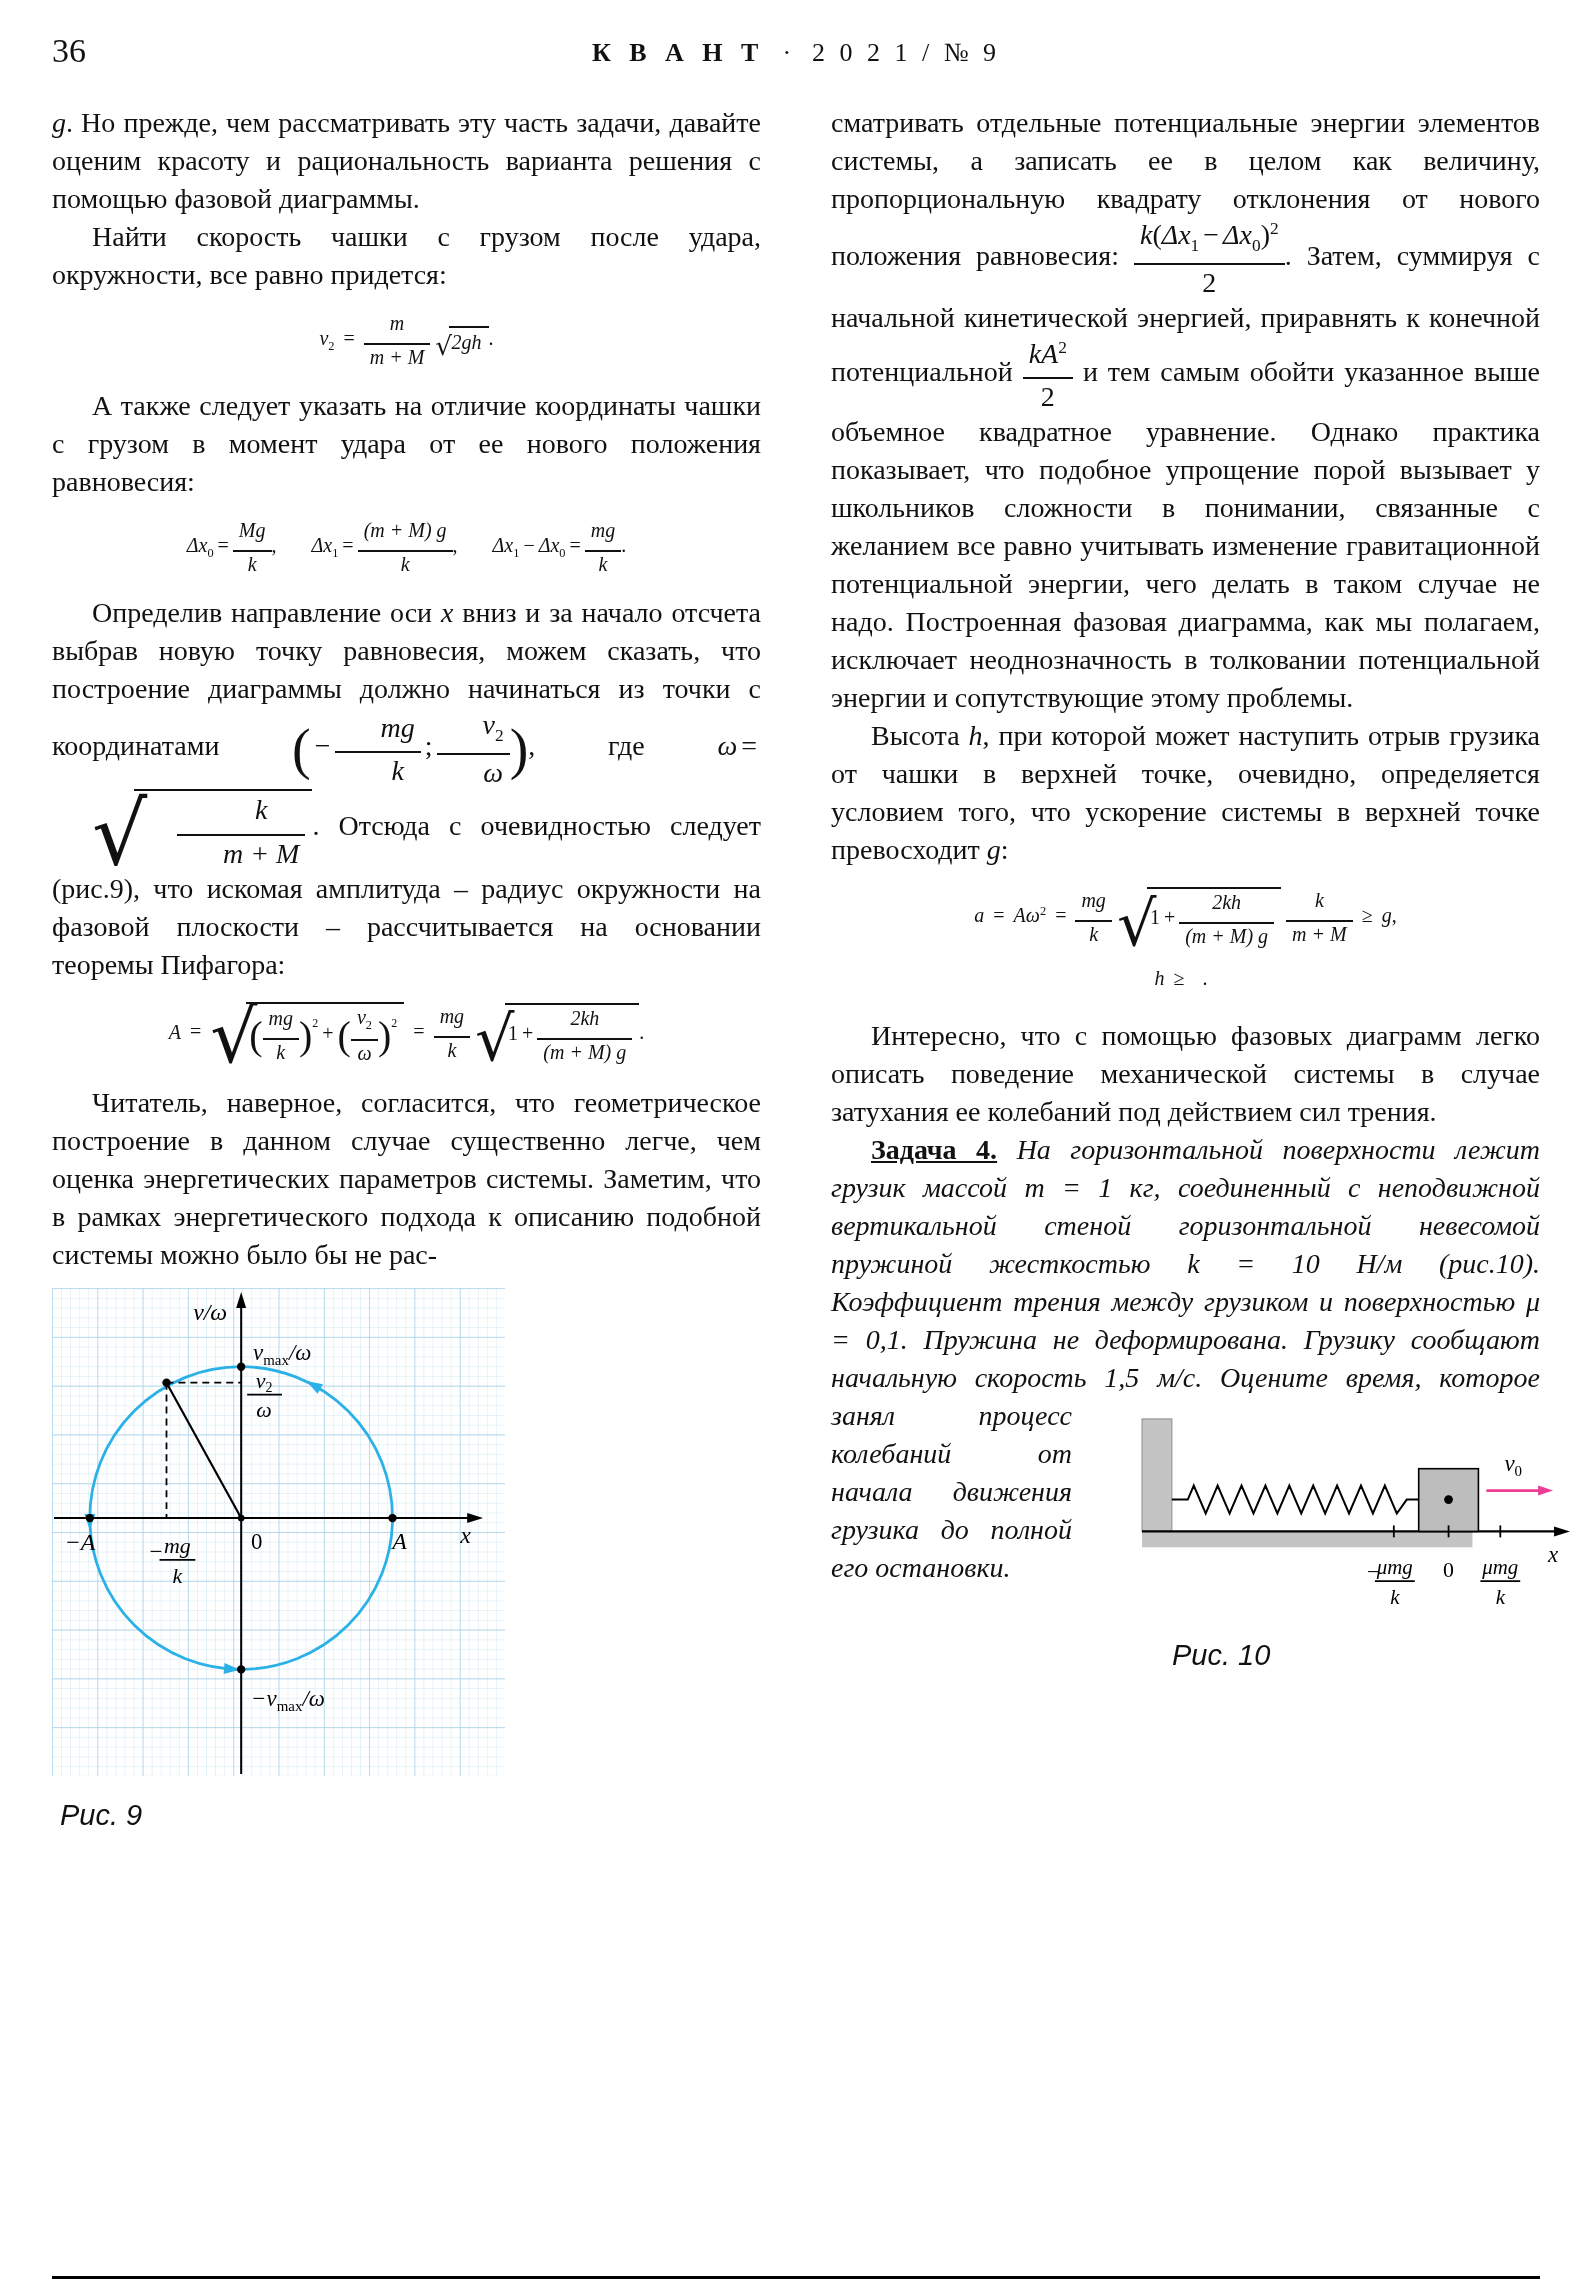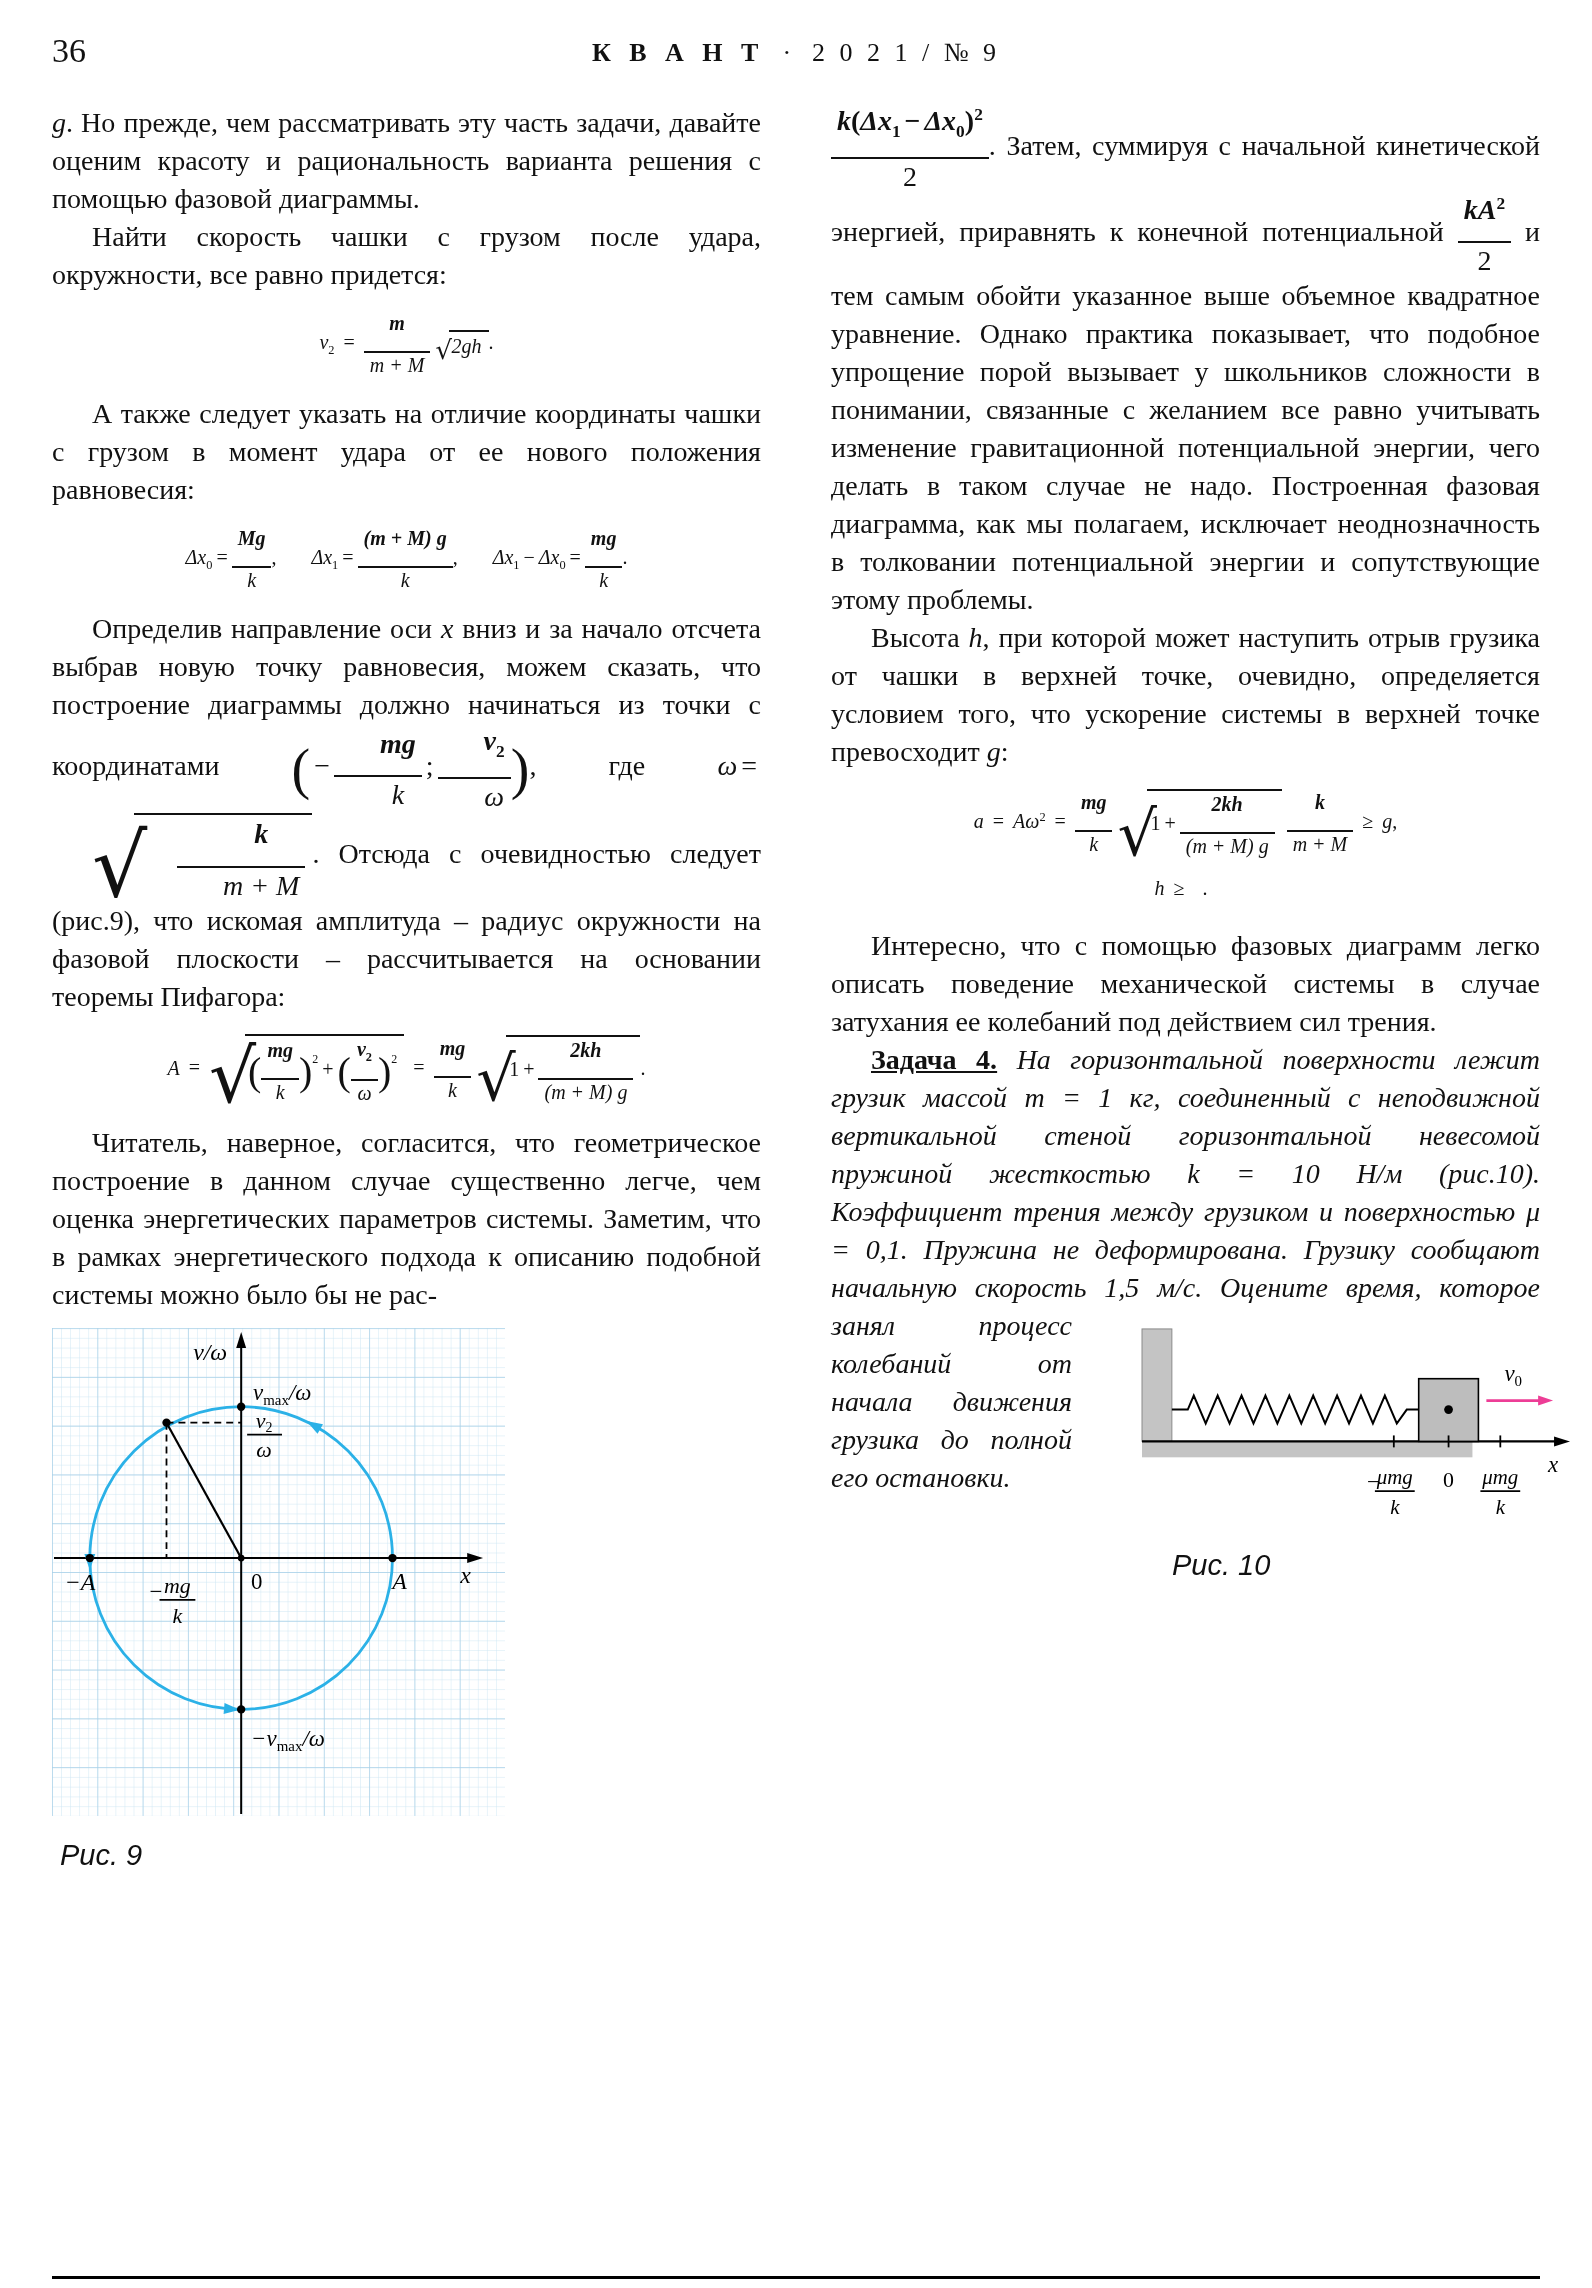--- a/index.html
+++ b/index.html
@@ -26,21 +26,21 @@
   sup{font-size:0.62em;}
 
   
   .dmath{margin:18px 0;text-align:center;text-indent:0;line-height:1.25;font-size:20px;white-space:nowrap;}
 
   .mo{padding:0 9px;font-style:normal;}
   .mot{padding:0 4px;font-style:normal;}
 
   
   .fr{display:inline-block;vertical-align:middle;text-align:center;line-height:1.18;}
-  .fr .nu{display:block;padding:0 6px 15px 6px;border-bottom:2.2px solid #111;font-weight:bold;}
+  .fr .nu{display:block;padding:0 6px 7px 6px;border-bottom:2.2px solid #111;}
   .fr .de{display:block;padding:1px 6px 0 6px;}
 
   
   .sq{position:relative;display:inline-block;vertical-align:middle;}
   .sq .bar{display:inline-block;border-top:2.2px solid #111;padding:2px 7px 0 3px;vertical-align:middle;}
   .sq .tick{position:absolute;left:0;line-height:1;font-style:normal;font-family:"DejaVu Sans",sans-serif;}
   .sq.s1{padding-left:0.66em;}
   .sq.s1 .tick{font-size:1.3em;bottom:-0.14em;}
   .sq.s2{padding-left:1.5em;}
   .sq.s2 .tick{font-size:3.1em;bottom:-0.1em;}
@@ -164,20 +164,21 @@
           <text x="200" y="420" font-size="23"><tspan font-style="italic">−v</tspan><tspan font-size="15" dy="5">max</tspan><tspan font-size="23" dy="-5" font-style="italic">/ω</tspan></text>
         </svg>
         <figcaption>Рис. 9</figcaption>
       </figure>
 
     </div>
 
     <div class="col">
 
       <p class="cont">
+        <span>сматривать отдельные потенциальные энергии элементов системы, а записать ее в целом как величину, пропорциональную квадрату отклонения от нового положения равновесия:</span>
         <span class="fr"><span class="nu"><i>k</i><span>(</span><i>Δx</i><sub>1</sub><span class="mot">−</span><i>Δx</i><sub>0</sub><span>)</span><sup>2</sup></span><span class="de">2</span></span><span>.</span>
         <span>Затем, суммируя с начальной кинетической энергией, приравнять к конечной потенциальной</span>
         <span class="fr"><span class="nu"><i>kA</i><sup>2</sup></span><span class="de">2</span></span>
         <span>и тем самым обойти указанное выше объемное квадратное уравнение. Однако практика показывает, что подобное упрощение порой вызывает у школьников сложности в понимании, связанные с желанием все равно учитывать изменение гравитационной потенциальной энергии, чего делать в таком случае не надо. Построенная фазовая диаграмма, как мы полагаем, исключает неоднозначность в толковании потенциальной энергии и сопутствующие этому проблемы.</span>
       </p>
 
       <p>
         <span>Высота</span>
         <i>h</i><span>, при которой может наступить отрыв грузика от чашки в верхней точке, очевидно, определяется условием того, что ускорение системы в верхней точке превосходит</span>
         <i>g</i><span>:</span>

